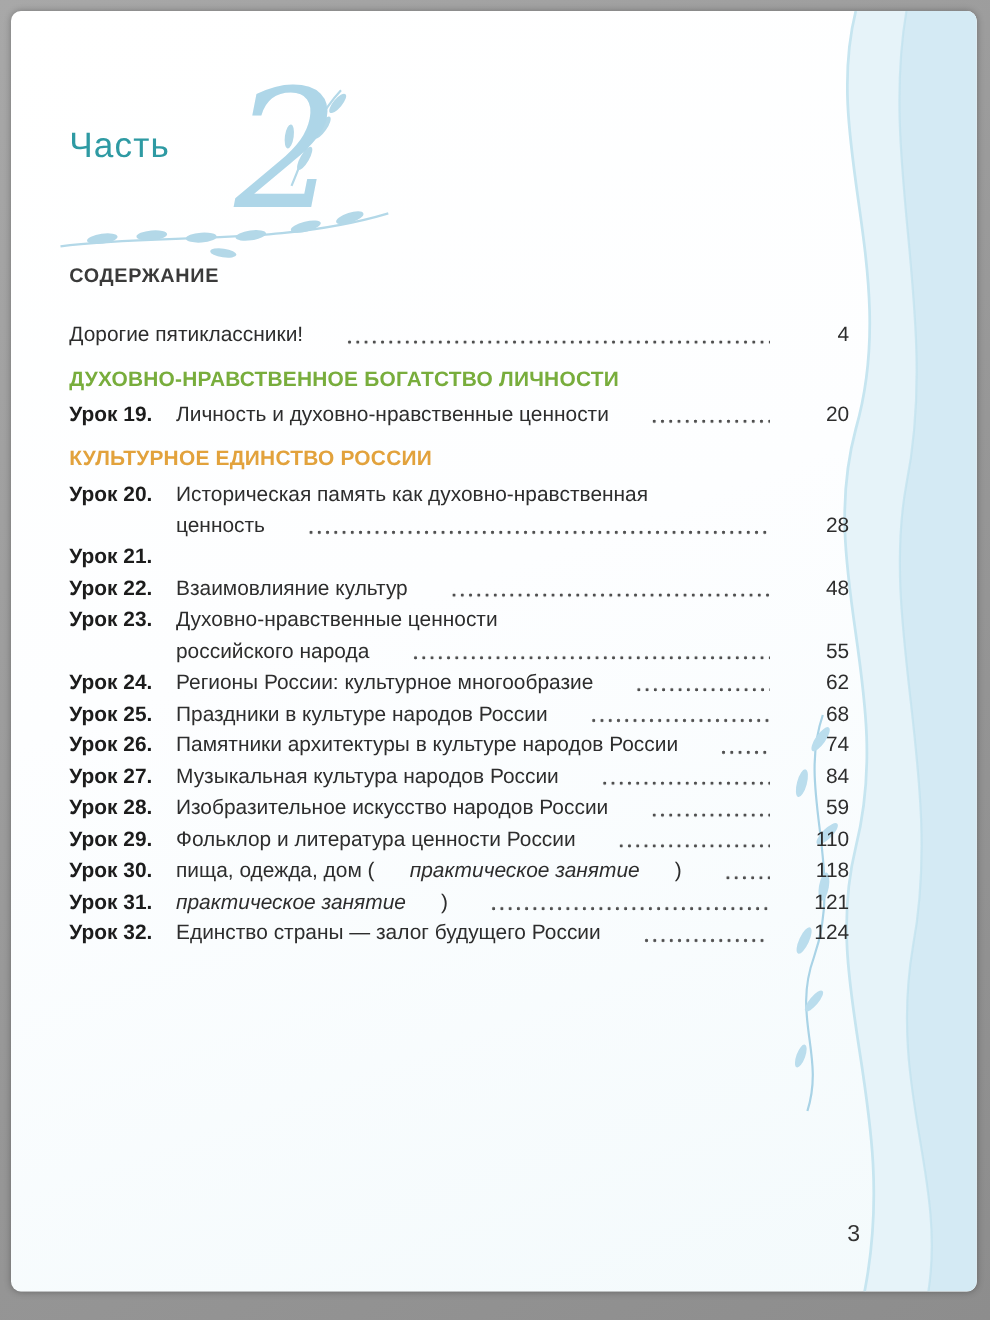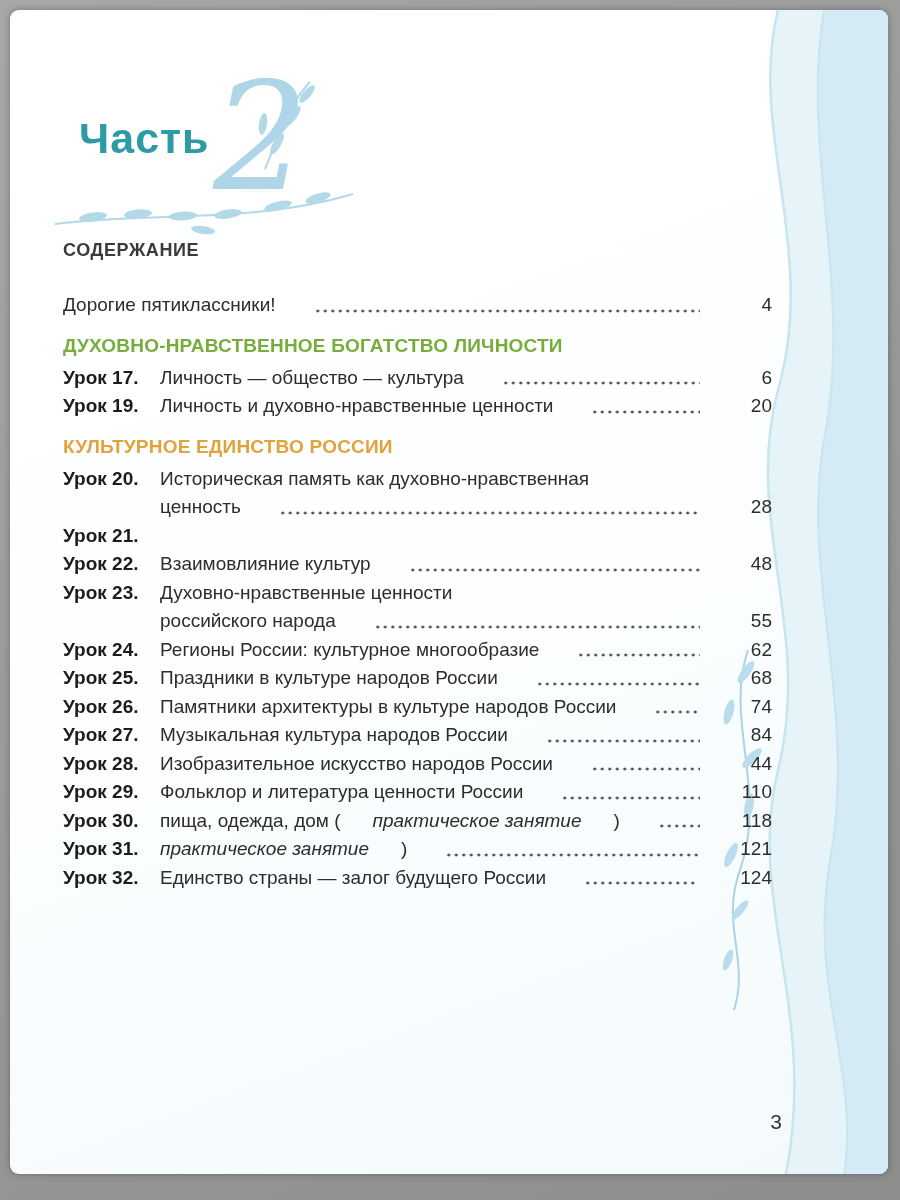--- a/index.html
+++ b/index.html
@@ -27,22 +27,22 @@
     width: 260px; height: 100%;
     pointer-events: none;
   }
   .content {
     position: relative;
     padding: 66px 116px 0 53px;
   }
   .part-header { position: relative; height: 152px; }
   .sprigs { position: absolute; left: -10px; top: -2px; width: 320px; height: 200px; }
   .part-word {
-    position: absolute; left: 16px; top: 38px;
-    font-size: 43px; font-weight: 700; letter-spacing: 1px;
+    position: absolute; left: 0; top: 38px;
+    font-size: 32px; font-weight: 400; letter-spacing: 1px;
   }
   .part-num {
     position: absolute; left: 150px; top: -14px;
     font-family: "DejaVu Serif", serif; font-style: italic;
     font-size: 150px; line-height: 1; font-weight: 400;
   }
   .title {
     font-size: 18px; font-weight: 800; color: #3a3a3a;
     letter-spacing: 0.6px;
     margin: 12px 0 30px 0;
@@ -125,30 +125,20 @@
             <div class="entry-content">
               <div class="entry-line last">
                 <span class="entry-text">Дорогие пятиклассники!</span>
                 <span class="leader"></span>
                 <span class="entry-page">4</span>
               </div>
             </div>
           </div>
           <div class="section-heading" style="color: rgb(120, 173, 60);">ДУХОВНО-НРАВСТВЕННОЕ БОГАТСТВО ЛИЧНОСТИ</div>
           <div class="toc-item">
-            <span class="lesson-label">Урок 17.</span>
-            <div class="entry-content">
-              <div class="entry-line last">
-                <span class="entry-text">Личность — общество — культура</span>
-                <span class="leader"></span>
-                <span class="entry-page">6</span>
-              </div>
-            </div>
-          </div>
-          <div class="toc-item">
             <span class="lesson-label">Урок 19.</span>
             <div class="entry-content">
               <div class="entry-line last">
                 <span class="entry-text">Личность и духовно-нравственные ценности</span>
                 <span class="leader"></span>
                 <span class="entry-page">20</span>
               </div>
             </div>
           </div>
           <div class="section-heading" style="color: rgb(226, 162, 60);">КУЛЬТУРНОЕ ЕДИНСТВО РОССИИ</div>
@@ -226,21 +216,21 @@
                 <span class="entry-page">84</span>
               </div>
             </div>
           </div>
           <div class="toc-item">
             <span class="lesson-label">Урок 28.</span>
             <div class="entry-content">
               <div class="entry-line last">
                 <span class="entry-text">Изобразительное искусство народов России</span>
                 <span class="leader"></span>
-                <span class="entry-page">44</span>
+                <span class="entry-page">59</span>
               </div>
             </div>
           </div>
           <div class="toc-item">
             <span class="lesson-label">Урок 29.</span>
             <div class="entry-content">
               <div class="entry-line last">
                 <span class="entry-text">Фольклор и литература ценности России</span>
                 <span class="leader"></span>
                 <span class="entry-page">110</span>

